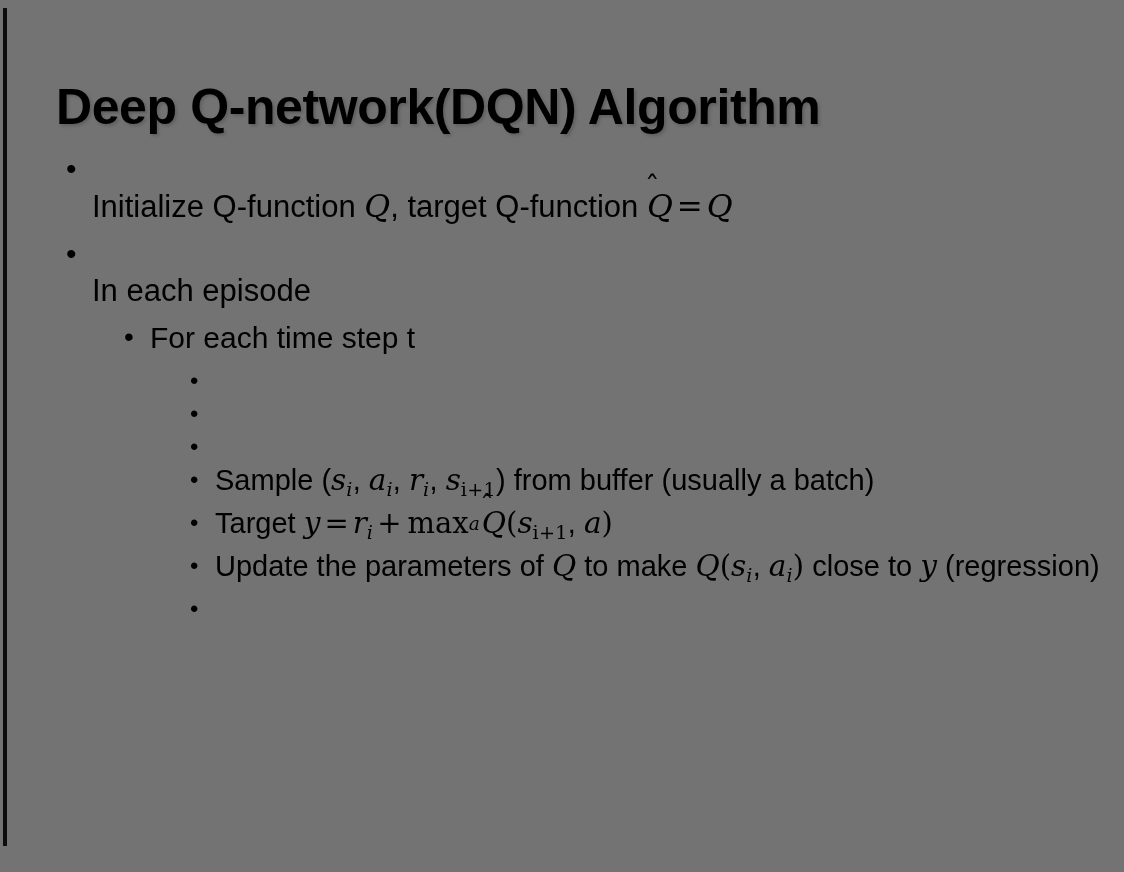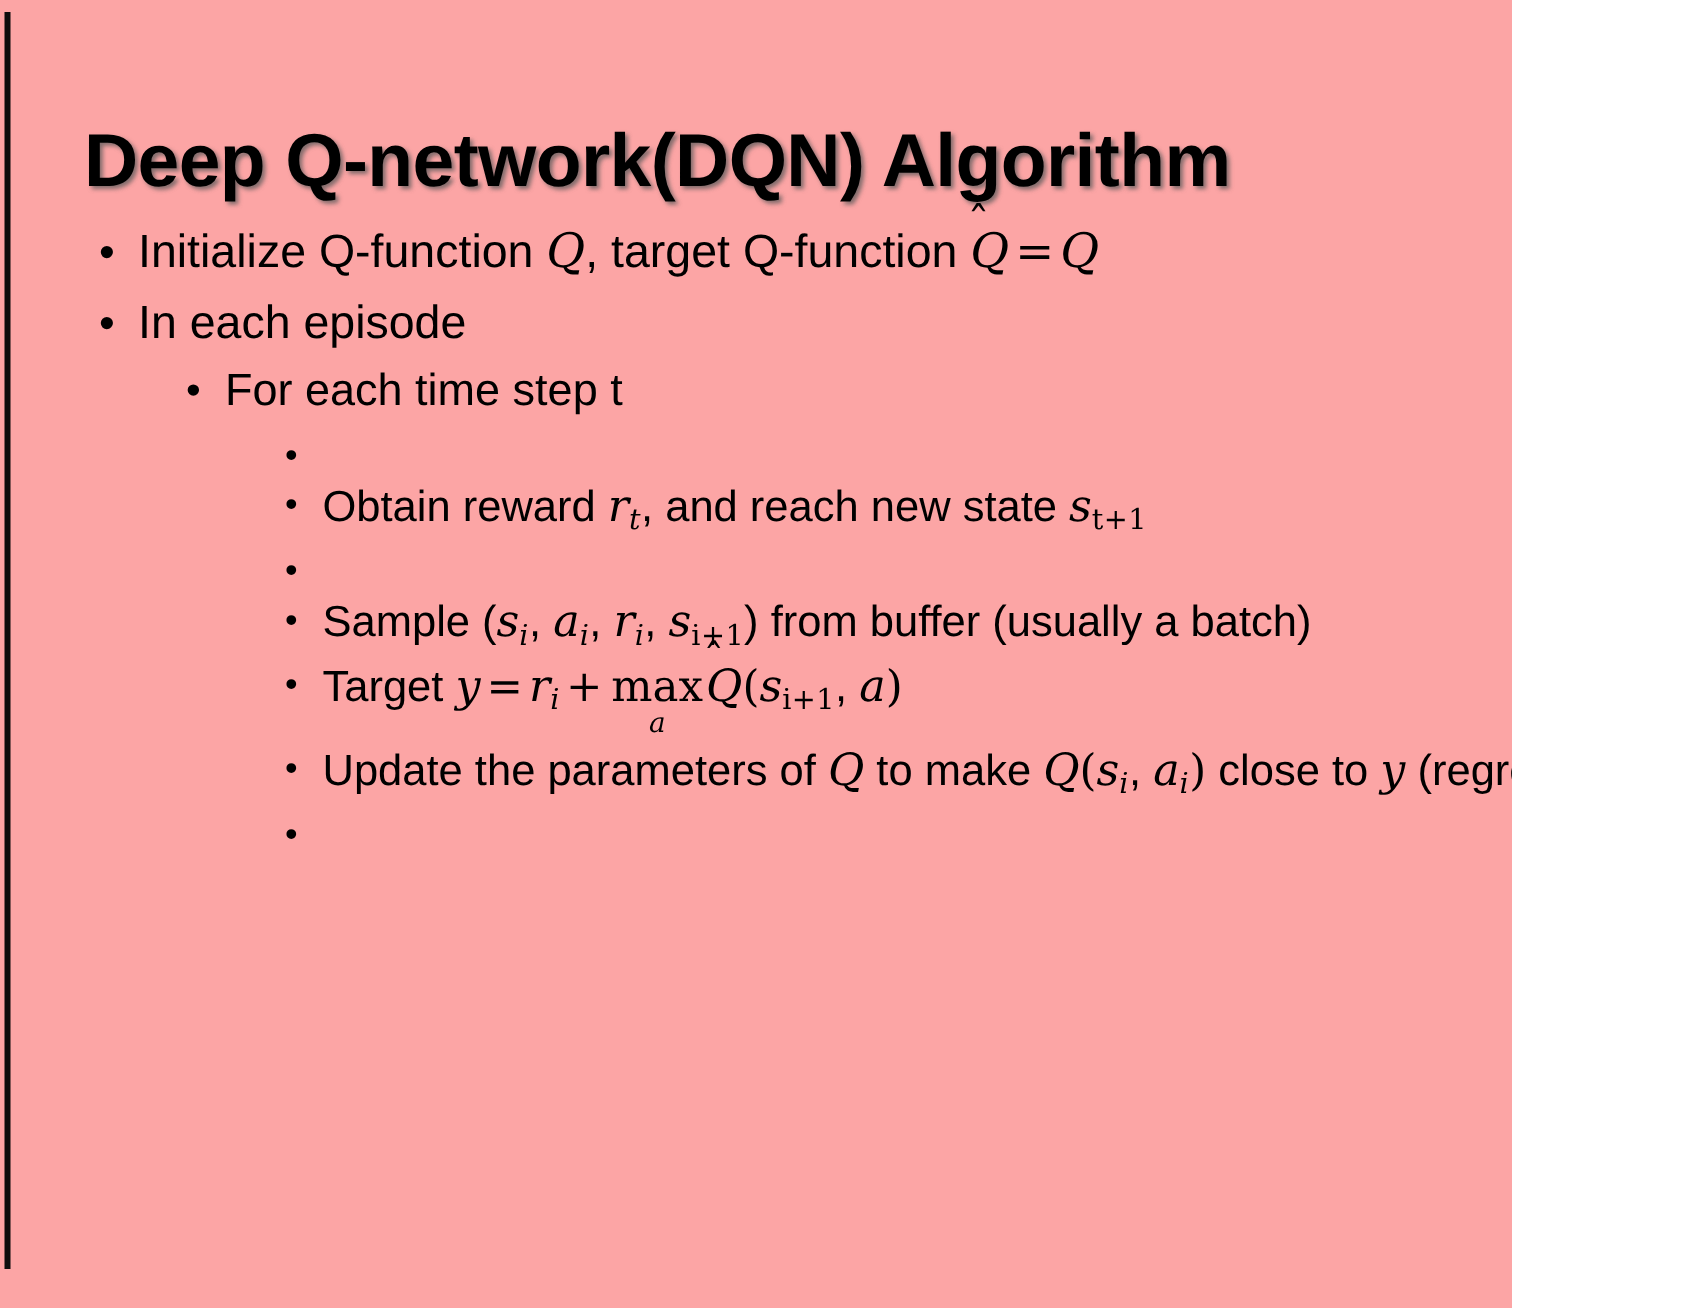--- a/index.html
+++ b/index.html
@@ -7,23 +7,23 @@
     padding: 0;
     background: #ffffff;
   }
   body {
     font-family: "Liberation Sans", sans-serif;
     color: #000000;
   }
 
   .slide {
     position: relative;
-    width: 1008px;
+    width: 1124px;
     height: 872px;
-    background: #fca5a5;
+    background: #737373;
     overflow: hidden;
   }
 
   
   .edge-bar {
     position: absolute;
     left: 3px;
     top: 8px;
     width: 4px;
     height: 838px;
@@ -60,21 +60,21 @@
     line-height: 1;
   }
 
   .bullet-text {
     flex: 1 1 auto;
   }
 
   
   .lvl1 { padding-left: 66px; margin-bottom: 6px; }
   .lvl1 .bullet-dot { width: 26px; font-size: 30px; padding-top: 6px; }
-  .lvl1 .bullet-text { font-size: 31px; line-height: 1.30; }
+  .lvl1 .bullet-text { font-size: 31px; line-height: 1.30; margin-top: 38px; }
 
   
   .lvl2 { padding-left: 124px; margin-bottom: 5px; }
   .lvl2 .bullet-dot { width: 26px; font-size: 28px; padding-top: 5px; }
   .lvl2 .bullet-text { font-size: 30px; line-height: 1.30; }
 
   
   .lvl3 { padding-left: 190px; margin-bottom: 2px; padding-right: 20px; }
   .lvl3 .bullet-dot { width: 25px; font-size: 24px; padding-top: 7px; }
   .lvl3 .bullet-text { font-size: 29px; line-height: 1.33; }
@@ -112,21 +112,21 @@
     left: 50%;
     transform: translateX(-58%);
     top: -0.42em;
     font-style: normal;
     font-size: 0.95em;
     line-height: 1;
   }
   
   .underset {
     display: inline-flex;
-    flex-direction: column;
+    flex-direction: row;
     align-items: center;
     vertical-align: baseline;
     line-height: 1;
     margin: 0 2px;
   }
   .underset .u-top {
     font-family: "DejaVu Serif", "Liberation Serif", serif;
     font-style: normal;
     font-size: 1em;
     line-height: 1;
@@ -165,21 +165,20 @@
       <span class="bullet-dot">•</span>
       <span class="bullet-text">For each time step t</span>
     </div>
 
     <div class="bullet-row lvl3">
       <span class="bullet-dot">•</span>
     </div>
 
     <div class="bullet-row lvl3">
       <span class="bullet-dot">•</span>
-      <span class="bullet-text"><span>Obtain reward </span><span class="mv">r</span><span class="msub">t</span><span>, and reach new state </span><span class="mv">s</span><span class="msub msub-op">t+1</span></span>
     </div>
 
     <div class="bullet-row lvl3">
       <span class="bullet-dot">•</span>
     </div>
 
     <div class="bullet-row lvl3">
       <span class="bullet-dot">•</span>
       <span class="bullet-text"><span>Sample (</span><span class="mv">s</span><span class="msub">i</span><span>, </span><span class="mv">a</span><span class="msub">i</span><span>, </span><span class="mv">r</span><span class="msub">i</span><span>, </span><span class="mv">s</span><span class="msub msub-op">i+1</span><span>) from buffer (usually a batch)</span></span>
     </div>

